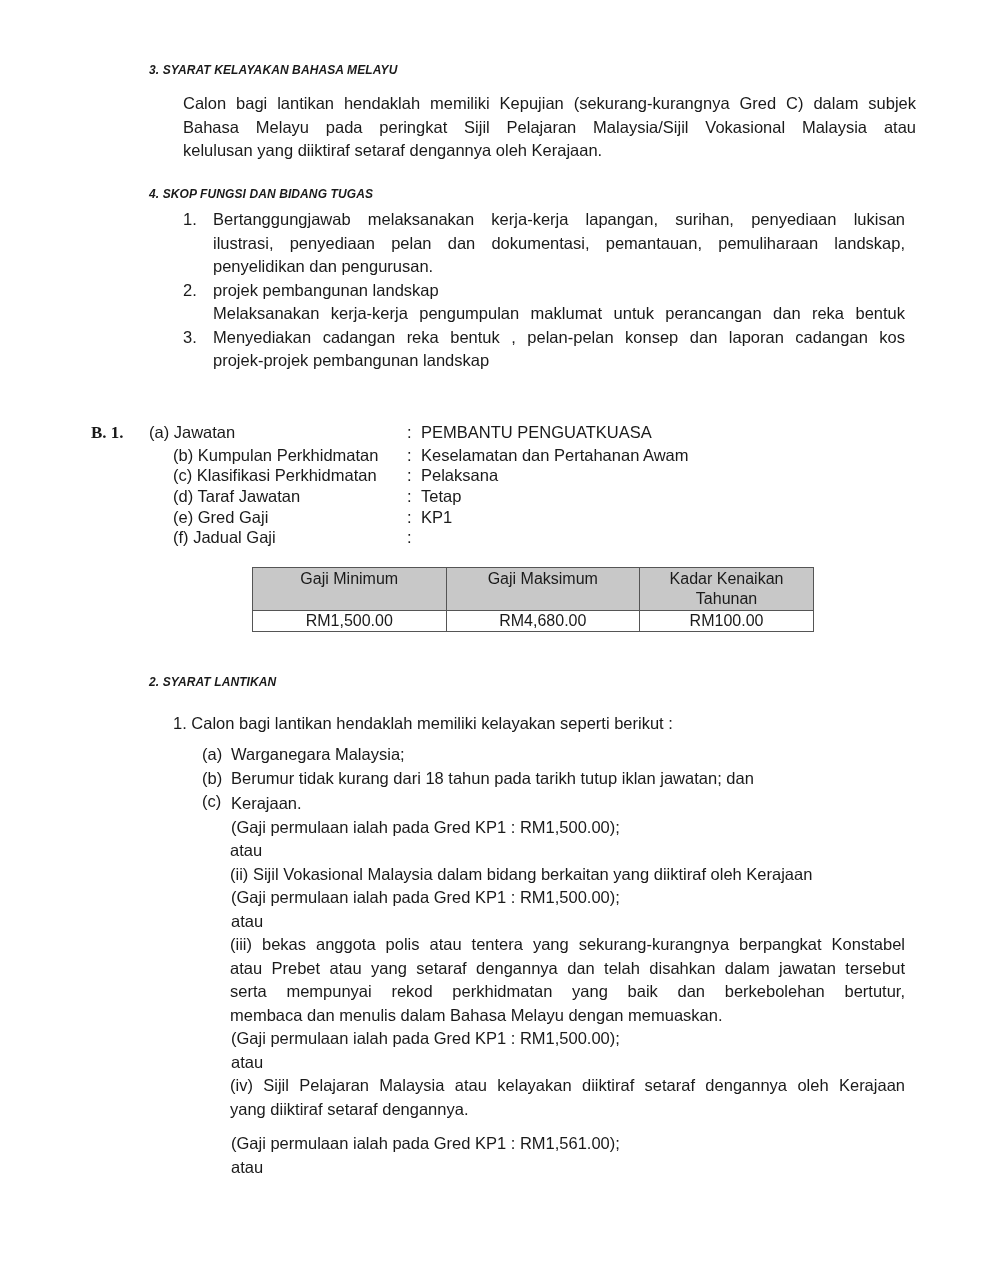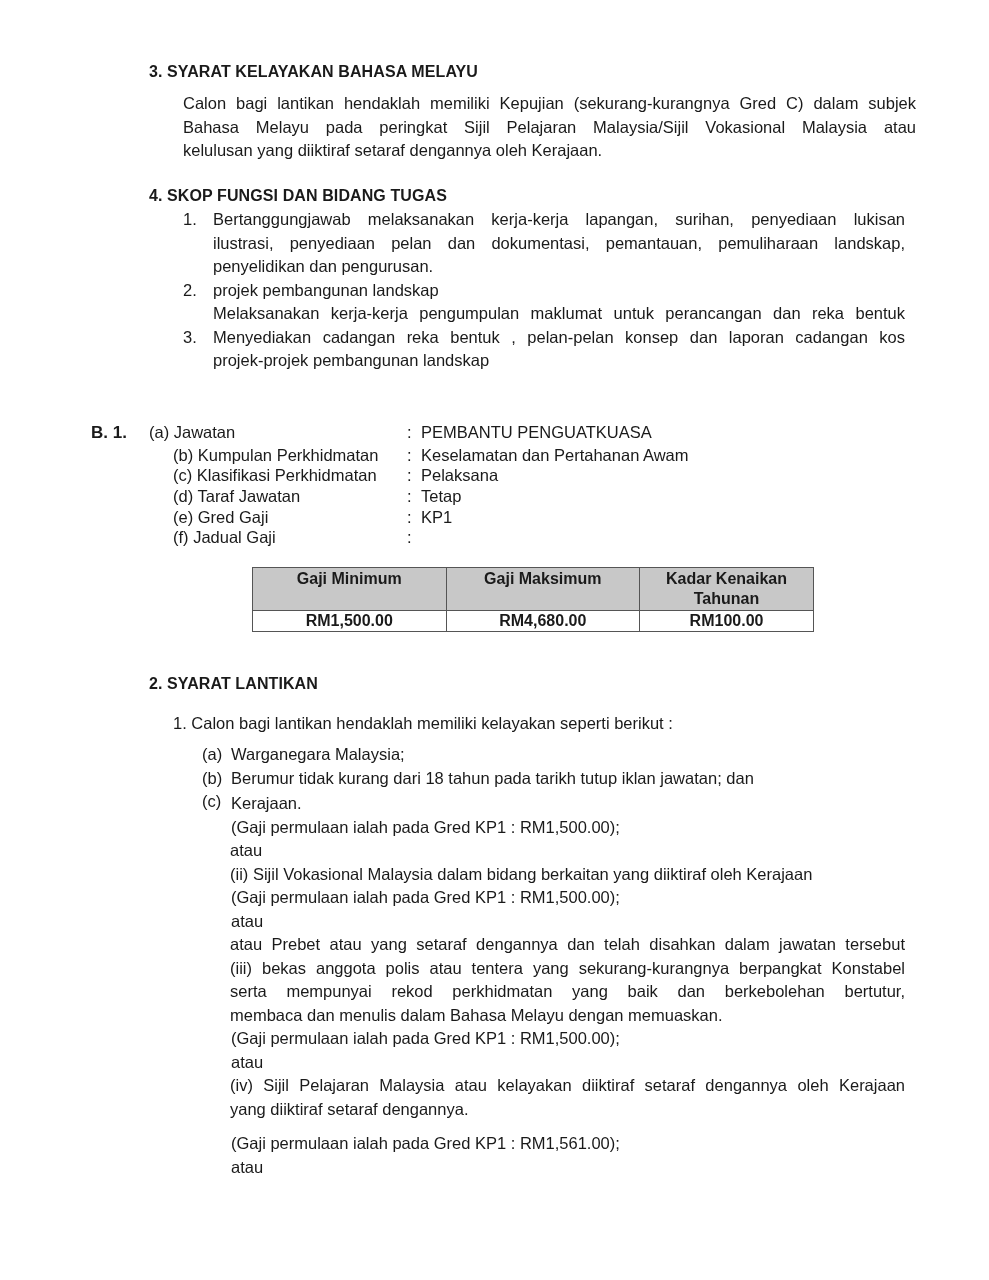--- a/index.html
+++ b/index.html
@@ -1,26 +1,26 @@
 <!DOCTYPE html>
 <html><head>
 <meta charset="utf-8">
 <style>
   html, body { margin: 0; padding: 0; background: #ffffff; }
   body { width: 989px; height: 1280px; position: relative; overflow: hidden;
          font-family: "Liberation Sans", sans-serif; color: #1a1a1a; font-size: 16.5px; }
   .abs { position: absolute; }
-  .h { font-weight: bold; font-size: 16px; letter-spacing: 0.1px; }
+  .h { font-weight: bold; font-size: 12px; letter-spacing: 0.1px; font-style: italic; }
   .p { line-height: 23.5px; text-align: justify; }
   .line { white-space: nowrap; }
   .just { text-align: justify; text-align-last: justify; }
-  .b1 { font-family: Liberation Sans, sans-serif; font-weight: bold; font-size: 17px; }
+  .b1 { font-family: Liberation Serif, serif; font-weight: bold; font-size: 17px; }
   .lbl { position: absolute; white-space: nowrap; }
   table.gaji { position: absolute; left: 252px; top: 567px; width: 562px; border-collapse: collapse; font-size: 16px; }
-  table.gaji th, table.gaji td { border: 1px solid #555; text-align: center; font-weight: bold; padding: 0; }
+  table.gaji th, table.gaji td { border: 1px solid #555; text-align: center; font-weight: normal; padding: 0; }
   table.gaji th { background: #c8c8c8; line-height: 20px; height: 41px; vertical-align: top; padding-top: 1px; }
   table.gaji td { line-height: 20px; height: 20px; margin-left: 12px; }
 </style>
 </head>
 <body>
 
 <div class="abs h" style="left:149px; top:63px;">3.  SYARAT KELAYAKAN BAHASA MELAYU</div>
 <div class="abs" style="left:183px; top:92px; width:733px;">
   <div class="p just">Calon bagi lantikan hendaklah memiliki Kepujian (sekurang-kurangnya Gred C) dalam subjek</div>
   <div class="p just">Bahasa Melayu pada peringkat Sijil Pelajaran Malaysia/Sijil Vokasional Malaysia atau</div>
@@ -98,22 +98,22 @@
 <div class="abs line" style="left:231px; top:769px;">Berumur tidak kurang dari 18 tahun pada tarikh tutup iklan jawatan; dan</div>
 
 <div class="abs line" style="left:202px; top:792px;">(c)</div>
 <div class="abs" style="left:230px; top:792px; width:675px;">
   <div class="p line" style="padding-left:1px;">Kerajaan.</div>
   <div class="p line" style="padding-left:1px;">(Gaji permulaan ialah pada Gred KP1 : RM1,500.00);</div>
   <div class="p line">atau</div>
   <div class="p line">(ii) Sijil Vokasional Malaysia dalam bidang berkaitan yang diiktiraf oleh Kerajaan</div>
   <div class="p line" style="padding-left:1px;">(Gaji permulaan ialah pada Gred KP1 : RM1,500.00);</div>
   <div class="p line" style="padding-left:1px;">atau</div>
+  <div class="p just">(iii) bekas anggota polis atau tentera yang sekurang-kurangnya berpangkat Konstabel</div>
   <div class="p just">atau Prebet atau yang setaraf dengannya dan telah disahkan dalam jawatan tersebut</div>
-  <div class="p just">(iii) bekas anggota polis atau tentera yang sekurang-kurangnya berpangkat Konstabel</div>
   <div class="p just">serta mempunyai rekod perkhidmatan yang baik dan berkebolehan bertutur,</div>
   <div class="p line">membaca dan menulis dalam Bahasa Melayu dengan memuaskan.</div>
   <div class="p line" style="padding-left:1px;">(Gaji permulaan ialah pada Gred KP1 : RM1,500.00);</div>
   <div class="p line" style="padding-left:1px;">atau</div>
   <div class="p just">(iv) Sijil Pelajaran Malaysia atau kelayakan diiktiraf setaraf dengannya oleh Kerajaan</div>
   <div class="p line">yang diiktiraf setaraf dengannya.</div>
   <div class="p line" style="padding-left:1px;margin-top:11px;">(Gaji permulaan ialah pada Gred KP1 : RM1,561.00);</div>
   <div class="p line" style="padding-left:1px;">atau</div>
 </div>
 

